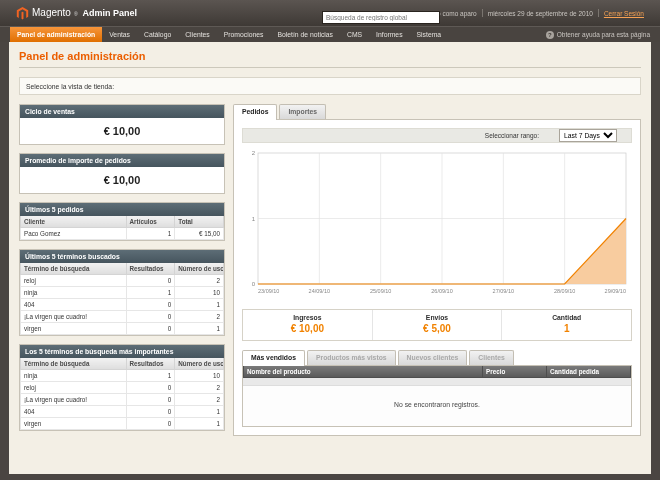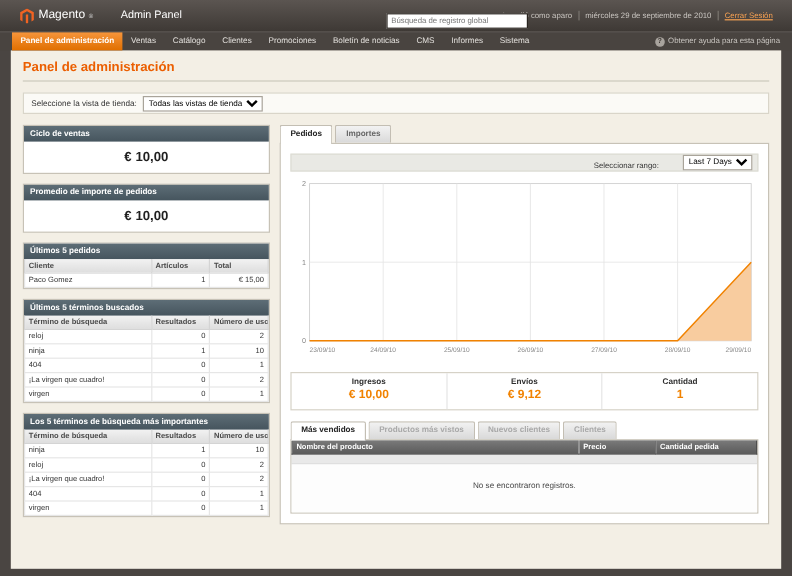--- a/index.html
+++ b/index.html
@@ -5,21 +5,21 @@
   *{margin:0;padding:0;box-sizing:border-box}
   html,body{width:660px;height:480px}
   body{background:#4a4542;font-family:"Liberation Sans",sans-serif;overflow:hidden}
 
   
   .header{position:relative;height:26px;background:linear-gradient(#5b5551,#3e3935);display:flex;align-items:center;padding:0 16px}
   .logo{display:flex;align-items:baseline;gap:3px}
   .logo-m{width:13px;height:13px;align-self:center}
   .logo-text{color:#fff;font-size:10px}
   .logo-mark{color:#ddd;font-size:5px;vertical-align:top}
-  .logo-sub{color:#fff;font-size:9px;font-weight:normal;margin-left:20px}
+  .logo-sub{color:#fff;font-size:9px;font-weight:bold;margin-left:2px}
   .search{position:absolute;left:322px;top:6px}
   .search input{width:118px;height:13px;font-size:6.5px;border:1px solid #29241f;padding:0 3px;color:#777;background:#fff;font-family:inherit}
   .header-meta{margin-left:auto;display:flex;align-items:center;gap:5px;font-size:6.5px;color:#c9c5c0}
   .sep{width:1px;height:8px;background:#7a756f}
   .logout{color:#f8a253;text-decoration:underline;cursor:pointer}
 
   
   .nav{height:16px;background:#494440;border-top:1px solid #5e5955;display:flex;align-items:stretch;padding:0 10px}
   .nav-item{display:flex;align-items:center;padding:0 7px;font-size:6.8px;color:#e3e0dc;cursor:pointer;white-space:nowrap}
   .nav-item.active{background:linear-gradient(#f6953b,#e06f00);color:#fff;font-weight:bold}
@@ -45,21 +45,21 @@
   td{border:1px solid #e6e6e6;padding:2px 3px;color:#333;background:#fff;overflow:hidden;white-space:nowrap}
   .data-table td:not(:first-child){text-align:right}
   .data-table th:first-child{width:52%}
 
   
   .tab-row{display:flex;gap:2px;position:relative;z-index:2}
   .tab{font-size:6.8px;font-weight:bold;padding:3px 8px 4px;border:1px solid #c3beb3;border-bottom:none;background:linear-gradient(#f2f2f2,#d9d9d9);color:#666;cursor:pointer;border-radius:2px 2px 0 0;white-space:nowrap}
   .tab.active{background:#fff;color:#222;margin-bottom:-1px;padding-bottom:5px}
   .tab.disabled{color:#a9a9a9}
   .right-wrap{border:1px solid #c7c2b6;background:#fff;padding:8px}
-  .range-bar{background:#e9e9e4;border:1px solid #dddcd4;height:15px;display:flex;justify-content:flex-end;align-items:flex-end;gap:20px;font-size:6.5px;color:#333;padding:0 4px;margin-bottom:4px}
+  .range-bar{background:#e9e9e4;border:1px solid #dddcd4;height:15px;display:flex;justify-content:flex-end;align-items:center;gap:20px;font-size:6.5px;color:#333;padding:0 14px;margin-bottom:4px}
   svg text{font-family:"Liberation Sans",sans-serif}
   .stats-row{border:1px solid #d6d2c7;background:#fff;display:flex;margin-top:8px}
   .stat{flex:1;text-align:center;padding:4px 0 6px;border-left:1px solid #e5e5e5}
   .stat:first-child{border-left:none}
   .stat-label{font-size:6.8px;font-weight:bold;color:#2f2f2f}
   .stat-value{font-size:10px;font-weight:bold;color:#f18200;margin-top:2px}
   .bottom-tabs{margin-top:9px}
   .products-panel{border:1px solid #c7c2b6;background:#fff}
   .products-panel th{background:linear-gradient(#7a7a7a,#5b5b5b);color:#fff;border:1px solid #4e4e4e;border-top:none}
   .products-panel .filter-strip{height:8px;background:#e9e9e9;border-bottom:1px solid #ddd}
@@ -108,23 +108,20 @@
     <span class="help-icon">?</span>
     <span>Obtener ayuda para esta página</span>
   </div>
 </div>
 
 <div class="content">
   <div class="page-title">Panel de administración</div>
 
   <div class="store-bar">
     <span>Seleccione la vista de tienda:</span>
-    <select>
-      <option>Todas las vistas de tienda</option>
-    </select>
   </div>
 
   <div class="main">
 
     <div class="left-col">
 
       <div class="panel">
         <div class="panel-head">Ciclo de ventas</div>
         <div class="big-value">€ 10,00</div>
       </div>
@@ -272,21 +269,21 @@
             <polyline points="16,137 77.33333333333334,137 138.66666666666669,137 200,137 261.33333333333337,137 322.6666666666667,137 384,71.5" fill="none" stroke="#f18200" stroke-width="1.2"></polyline>
           </svg>
 
         <div class="stats-row">
             <div class="stat">
               <div class="stat-label">Ingresos</div>
               <div class="stat-value">€ 10,00</div>
             </div>
             <div class="stat">
               <div class="stat-label">Envíos</div>
-              <div class="stat-value">€ 9,12</div>
+              <div class="stat-value">€ 5,00</div>
             </div>
             <div class="stat">
               <div class="stat-label">Cantidad</div>
               <div class="stat-value">1</div>
             </div>
           </div>
 
         <div class="tab-row bottom-tabs">
             <span class="tab active">Más vendidos</span>
             <span class="tab disabled">Productos más vistos</span>

